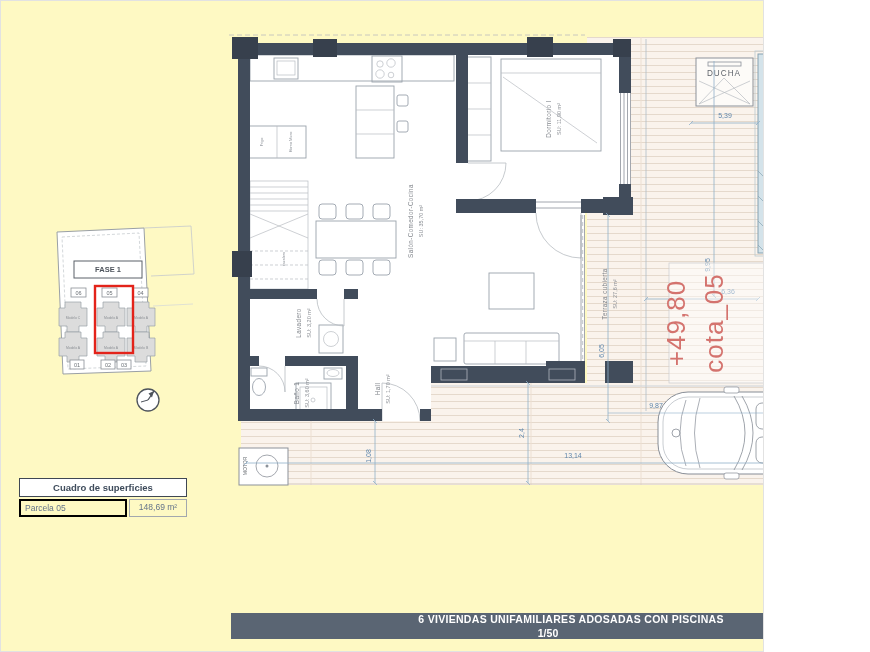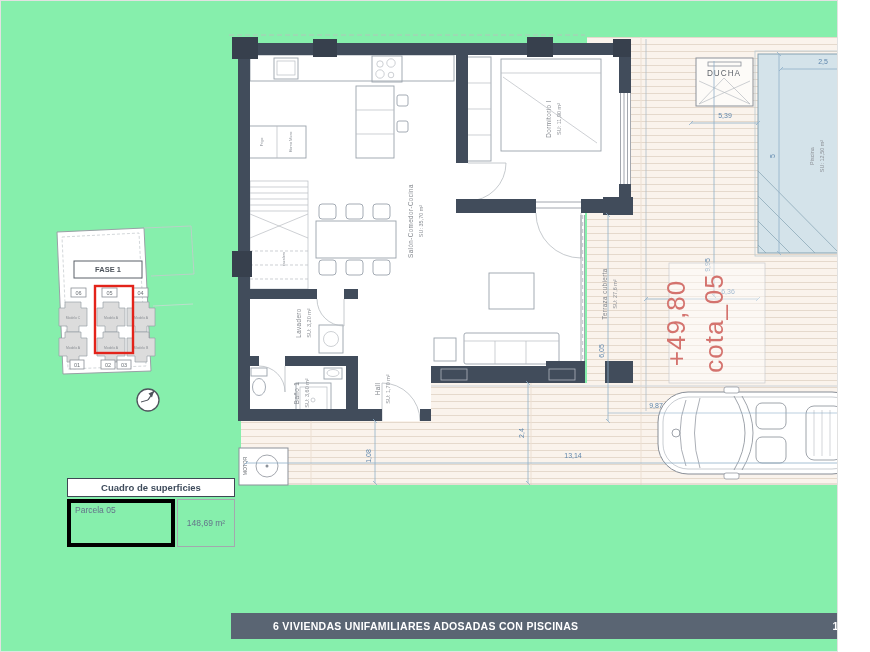--- a/index.html
+++ b/index.html
@@ -1,45 +1,45 @@
 <!DOCTYPE html>
 <html><head>
 <meta charset="utf-8">
 <style>
   html,body{margin:0;padding:0;background:#fff;}
-  .page{position:relative;width:838px;height:652px;background:#86efac;border:1px solid #e2e2e2;
+  .page{position:relative;width:764px;height:652px;background:#fef9c3;border:1px solid #e2e2e2;
         box-sizing:border-box;overflow:hidden;font-family:"Liberation Sans",sans-serif;}
   svg text{font-family:"Liberation Sans",sans-serif;}
 
   
   .wall{fill:#414c5b;}
   .wall2{fill:#37404d;}
   .fur{fill:#fff;stroke:#9aa2ab;stroke-width:.9;}
   .furn{fill:none;stroke:#9aa2ab;stroke-width:.9;}
   .thin{fill:none;stroke:#b7bcc2;stroke-width:.7;}
   .arc{fill:none;stroke:#b7bcc2;stroke-width:.8;}
   .dim{stroke:#8fb0c9;stroke-width:.8;fill:none;}
   .dimt{fill:#5f87ad;font-size:7px;text-anchor:middle;}
   .rlab{fill:#83878d;font-size:6.3px;text-anchor:middle;letter-spacing:.4px;}
   .rlab2{fill:#8b8f95;font-size:5.5px;text-anchor:middle;}
   .tiny{fill:#8a8f96;font-size:3.8px;text-anchor:middle;}
   .cota{fill:#d4736e;font-size:26px;text-anchor:middle;letter-spacing:1px;}
 
   
-  .surf{position:absolute;left:18px;top:477px;width:168px;margin-left:48px;}
+  .surf{position:absolute;left:18px;top:477px;width:168px;}
   .surf .hd{border:1.5px solid #3f4754;background:#fff;color:#3f4c5c;font-weight:bold;
             font-size:9.5px;text-align:center;padding:3px 0;}
   .surf .row{display:flex;gap:2px;margin-top:2px;}
-  .surf .lab{flex:1;border:4px solid #000000;color:#64748a;font-size:8.5px;padding:2px 4px;}
+  .surf .lab{flex:1;border:2px solid #000000;color:#64748a;font-size:8.5px;padding:2px 4px;}
   .surf .val{width:56px;border:1px solid #a3a8ae;color:#64748a;font-size:8.5px;
-             text-align:center;padding:18px 0;}
+             text-align:center;padding:2px 0;}
 
   
   .footer{position:absolute;left:230px;top:612px;width:638px;height:26px;background:#5a6573;
-          color:#fff;display:flex;align-items:center;}
+          color:#fff;display:flex;align-items:center;flex-direction:column;}
   .footer .proj{margin-left:42px;font-size:10.5px;font-weight:bold;letter-spacing:.3px;}
   .footer .sp{flex:1;}
   .footer .sheet{font-size:15px;font-weight:bold;letter-spacing:.4px;}
   .footer .scale{margin:0 16px 0 12px;font-size:10.5px;font-weight:bold;}
 </style>
 </head>
 <body>
 
 <div class="page">
 

